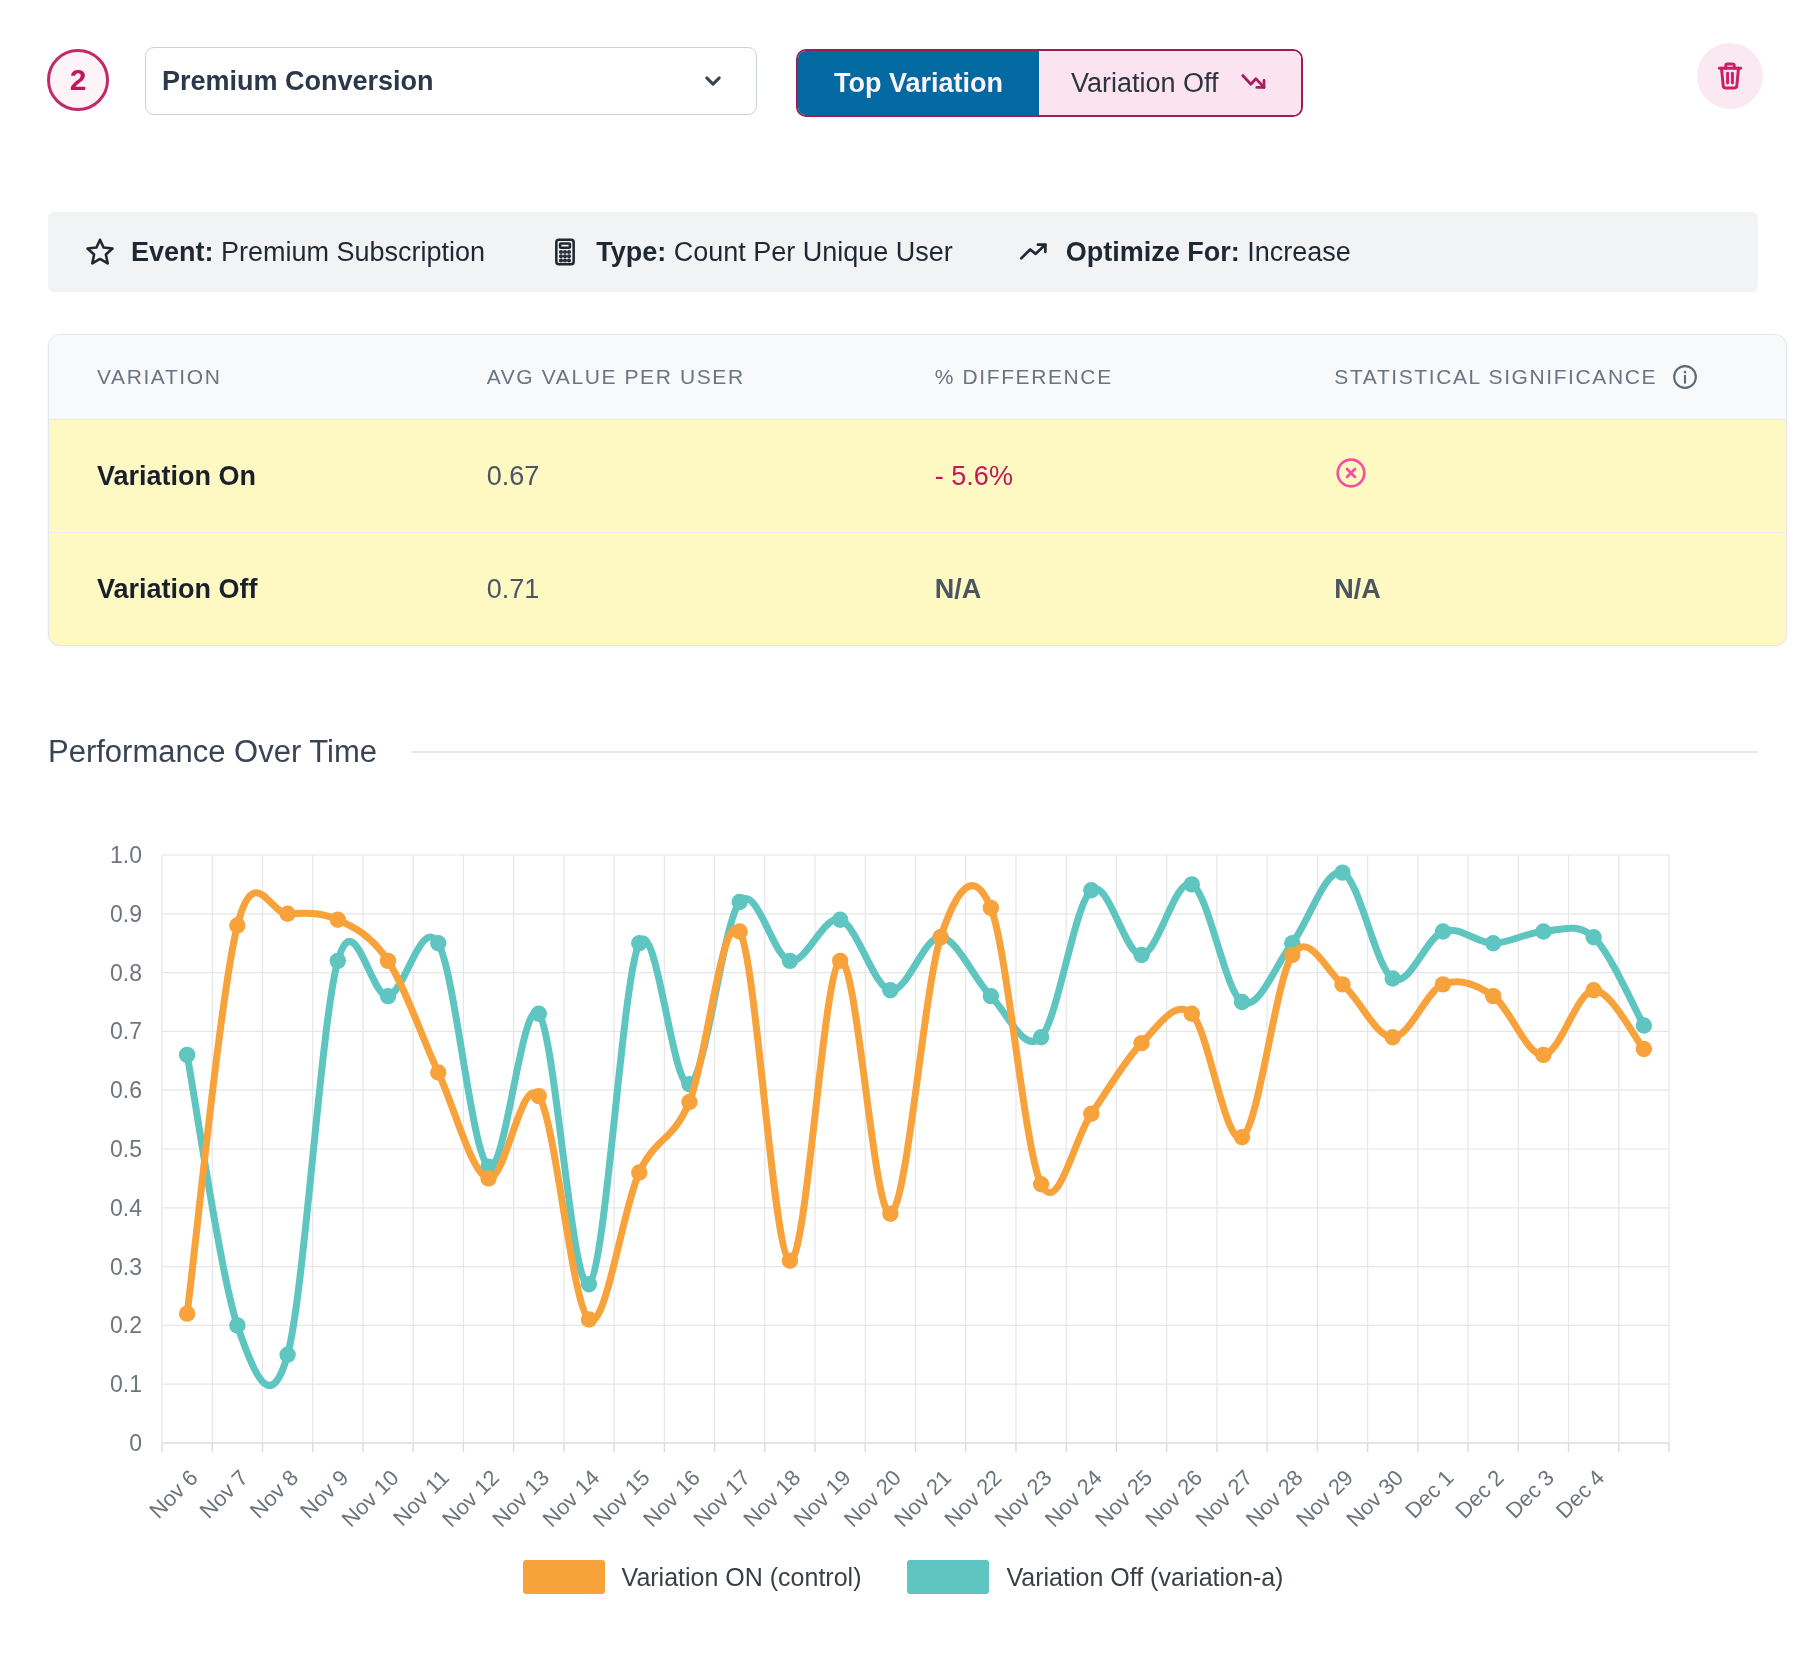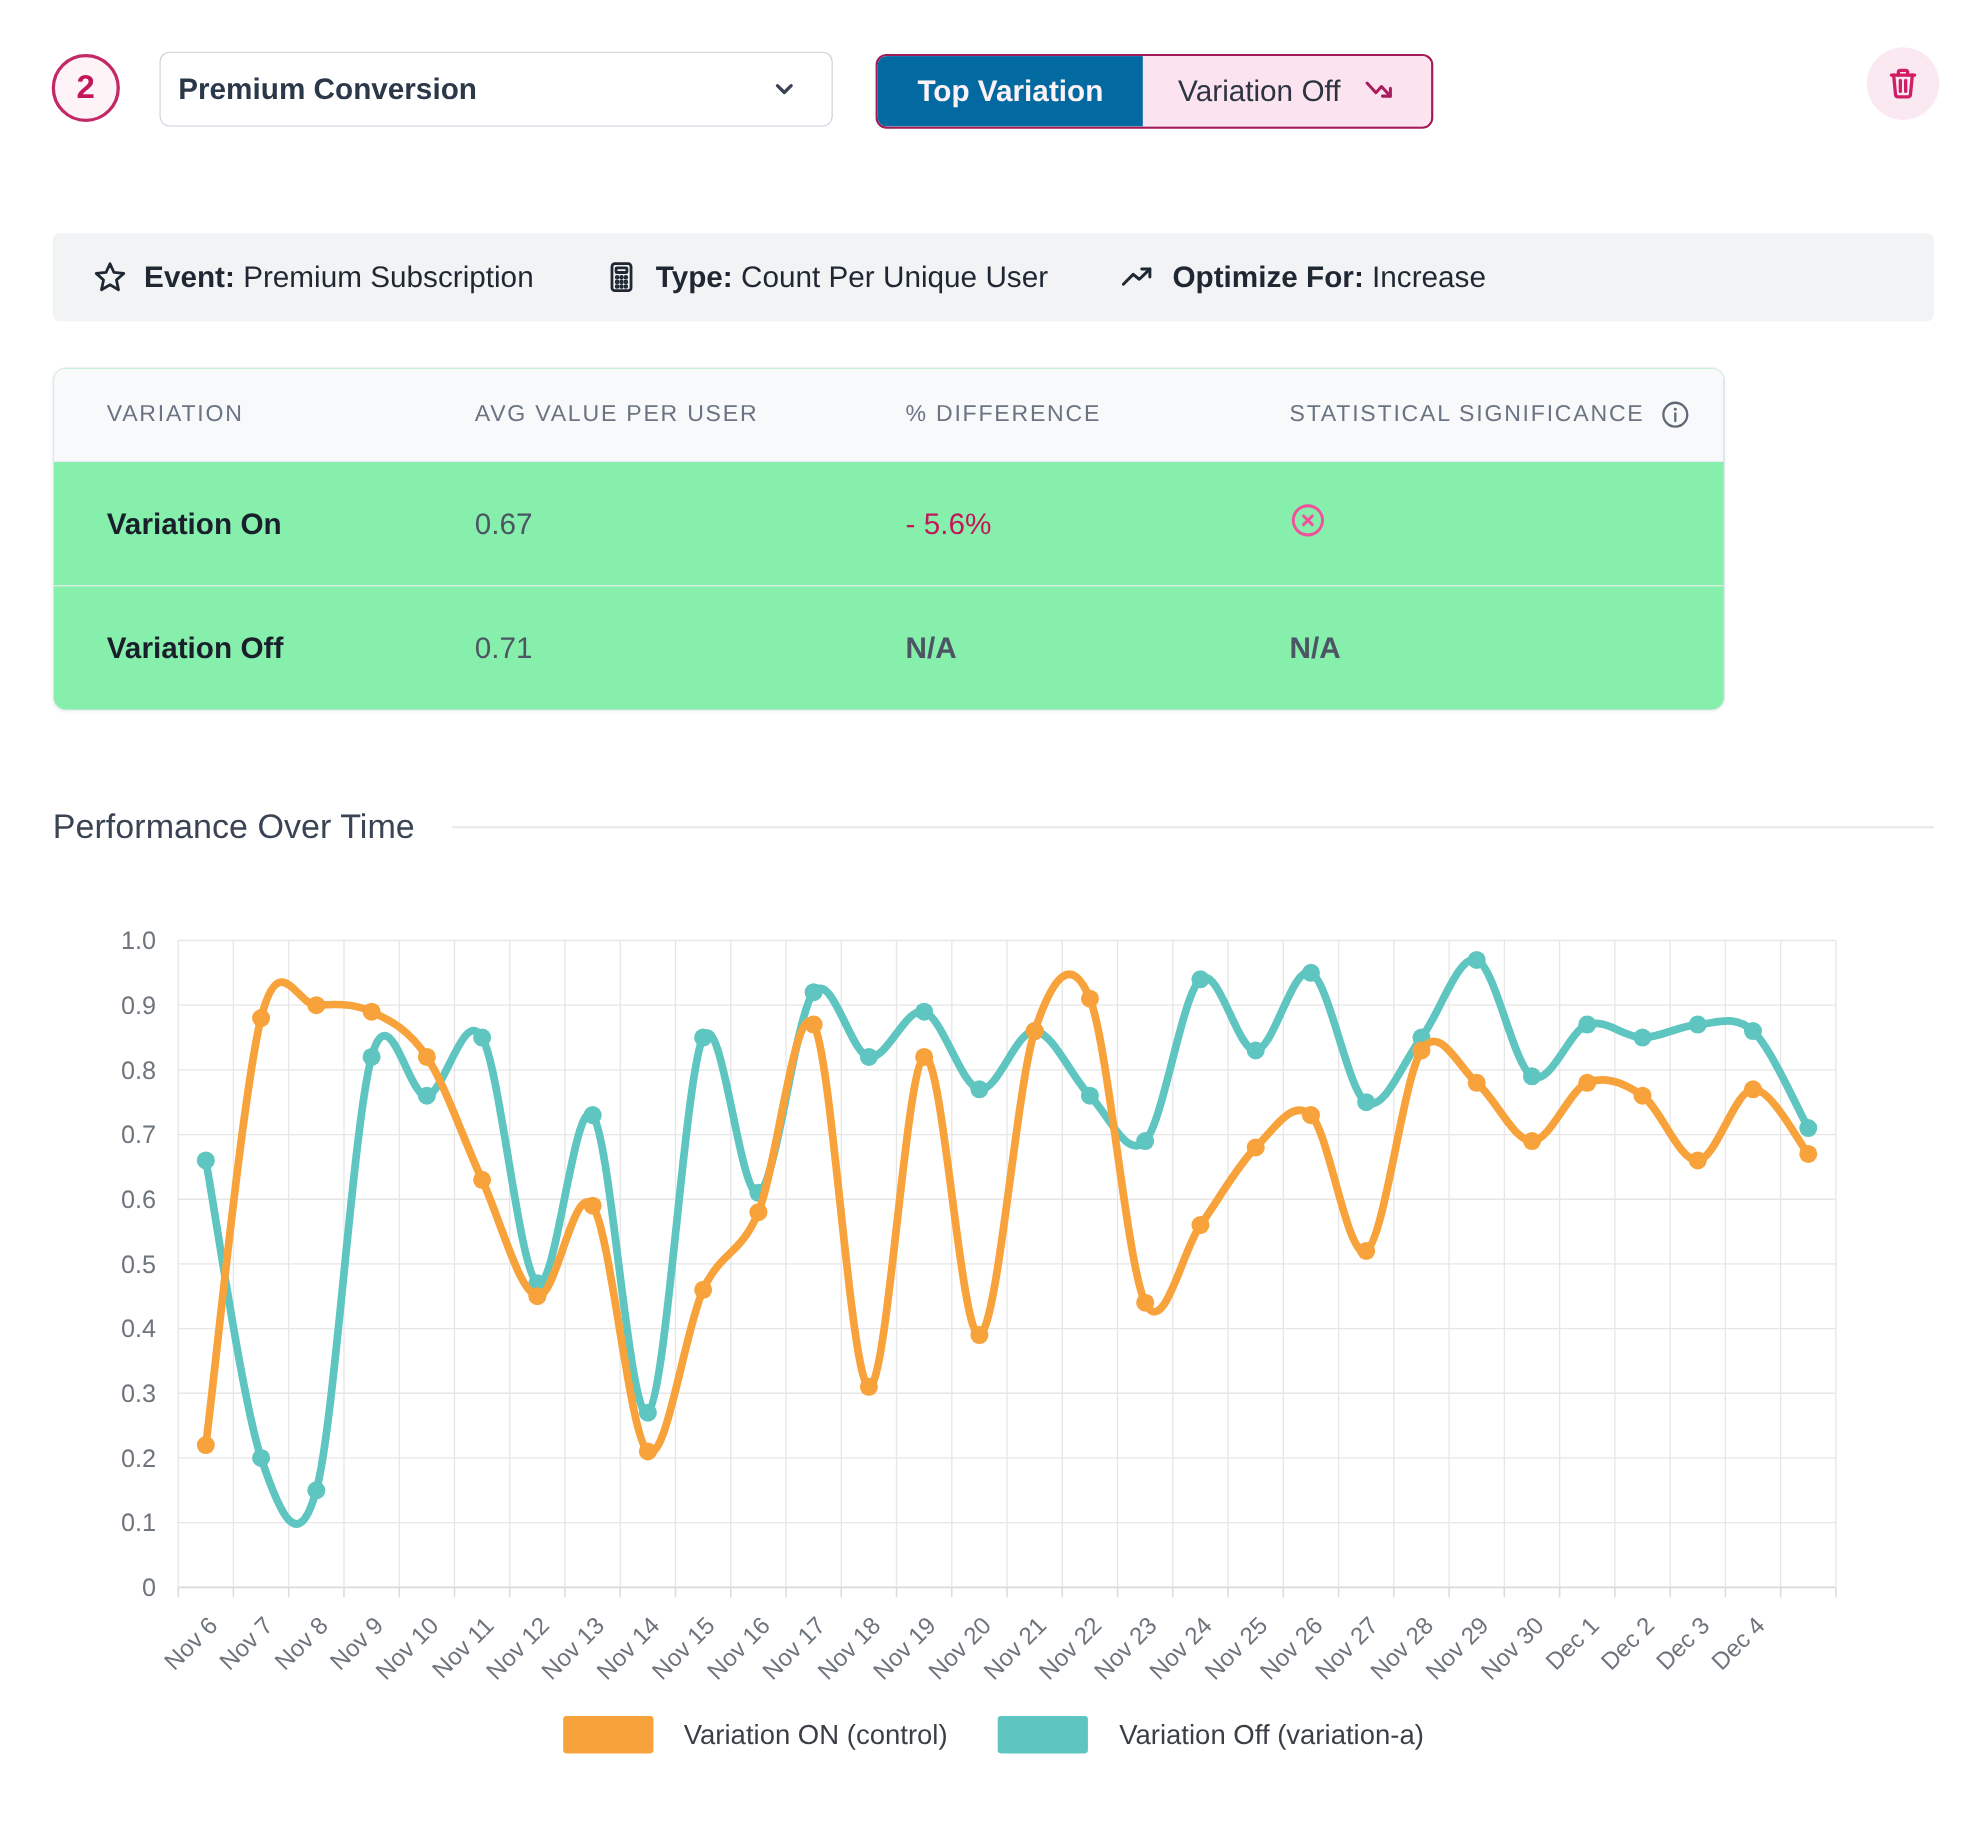--- a/index.html
+++ b/index.html
@@ -23,21 +23,21 @@
     background:#FBE9F1;display:flex;align-items:center;justify-content:center;cursor:pointer;}
 
   
   .event-bar{position:absolute;left:48px;top:212px;width:1710px;height:80px;background:#F1F3F5;
     border-radius:6px;display:flex;align-items:center;padding-left:36px;box-sizing:border-box;gap:64px;}
   .event-item{display:flex;align-items:center;gap:15px;font-size:27px;color:#1F2733;}
   .event-item b{font-weight:700;}
   .event-item .icon{display:flex;align-items:center;}
 
   
-  .card{position:absolute;left:48px;top:334px;width:1520px;background:#86efac;border:1.6px solid #E3E7EB;
+  .card{position:absolute;left:48px;top:334px;width:1739px;background:#fef9c3;border:1.6px solid #E3E7EB;
     border-radius:12px;box-sizing:border-box;overflow:hidden;box-shadow:0 1px 3px rgba(20,30,40,.05);}
   .trow{display:grid;grid-template-columns:25.2% 25.8% 23% 26%;align-items:center;}
   .trow > div{padding-left:0;}
   .trow > div:first-child{padding-left:48px;}
   .thead{height:84px;background:#F8F9FB;border-bottom:1.5px solid #E8EBEF;
     font-size:21px;letter-spacing:1.6px;color:#6A7482;font-weight:500;}
   .thead .hcell{display:flex;align-items:center;gap:14px;}
   .tbody-row{height:112px;font-size:27px;}
   .tbody-row + .tbody-row{border-top:1.5px solid #EDEFF2;}
   .cell-name{font-weight:700;color:#19202B;}
@@ -51,21 +51,21 @@
   .section-head .rule{flex:1;border-top:2px solid #E7E9EC;height:0;}
 
   
   #chart{position:absolute;left:0;top:830px;}
   .ylab{font-size:23px;fill:#6F757D;}
   .xlab{font-size:22px;fill:#6E747C;}
 
   
   .legend{position:absolute;left:28px;top:1560px;width:1750px;display:flex;justify-content:center;
     align-items:center;gap:46px;}
-  .legend .item{display:flex;align-items:center;gap:28px;}
+  .legend .item{display:flex;align-items:center;gap:17px;}
   .legend .swatch{width:82px;height:34px;border-radius:3px;}
   .legend .lbl{font-size:25px;color:#3A3F45;}
 
   svg text{font-family:"Liberation Sans",sans-serif;}
 </style>
 </head>
 <body>
 
 <div id="page">
 

